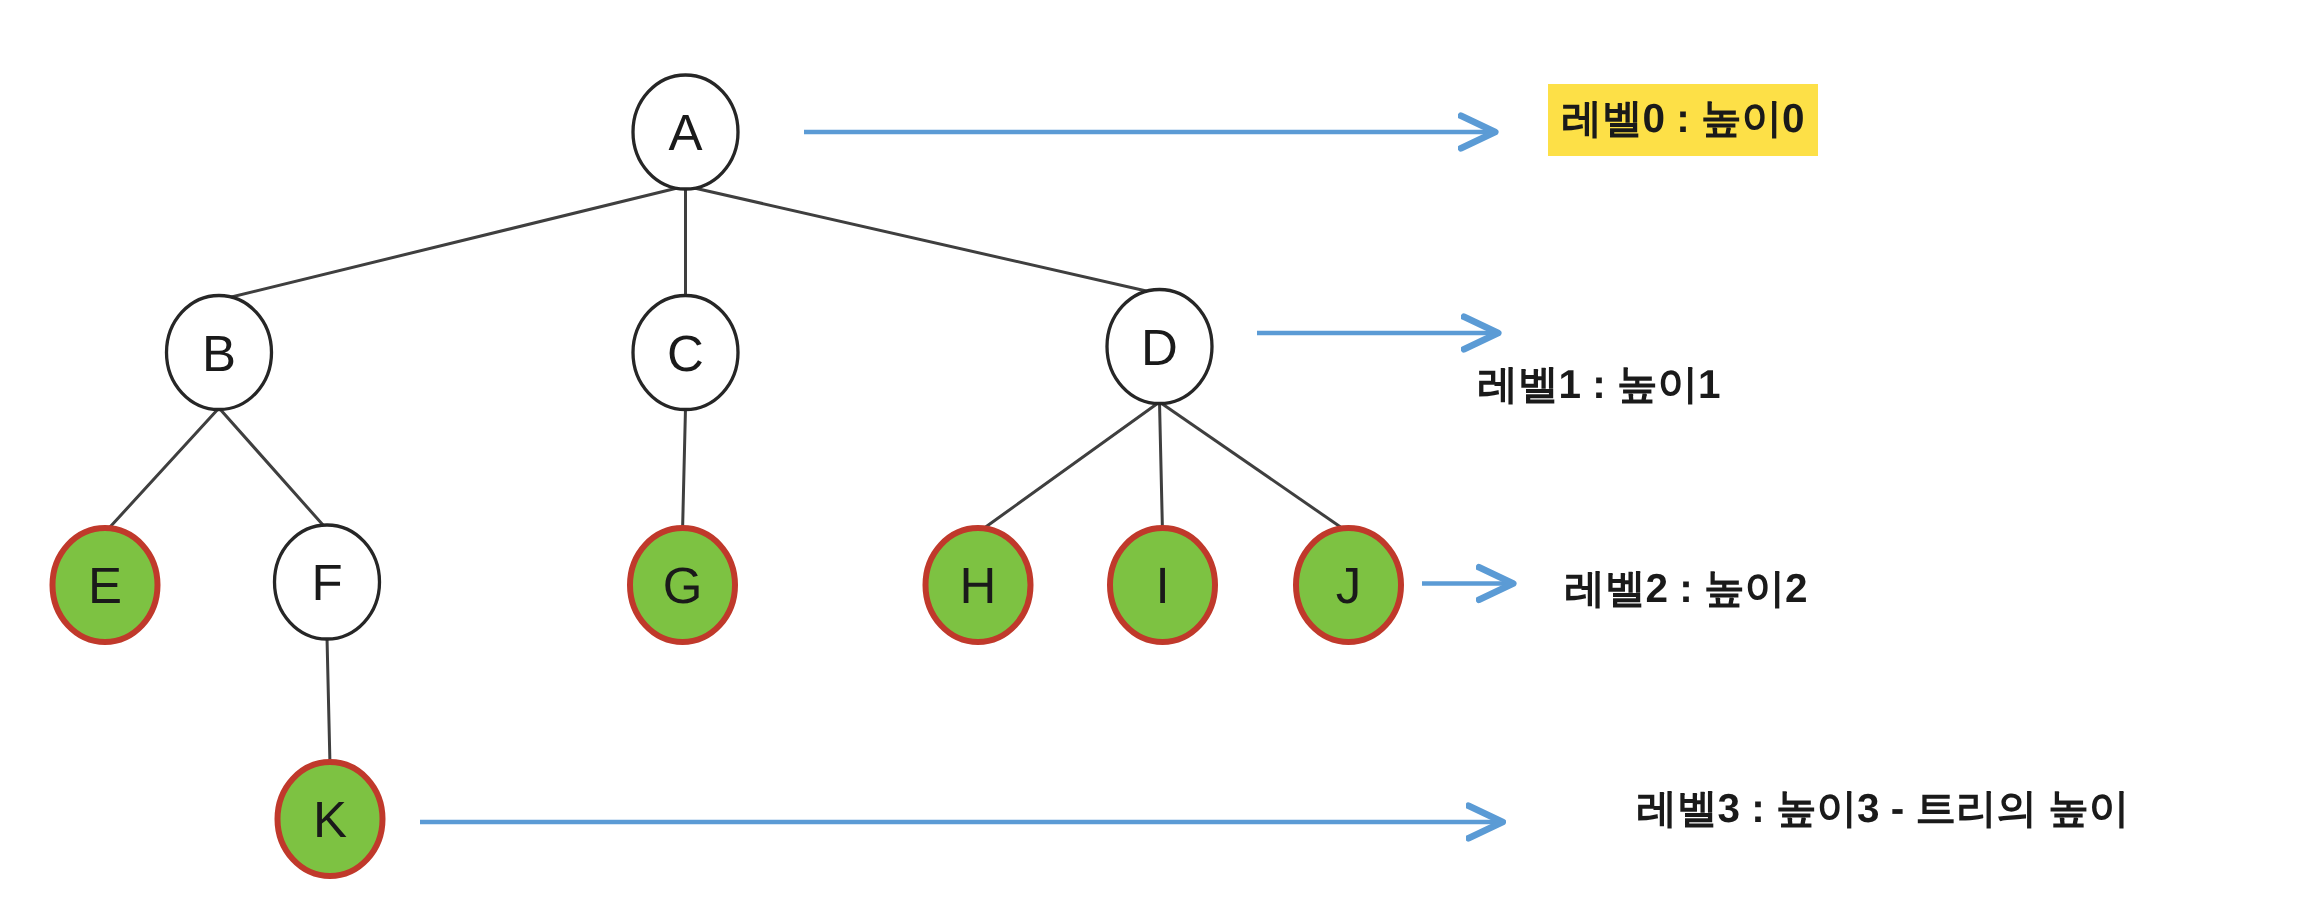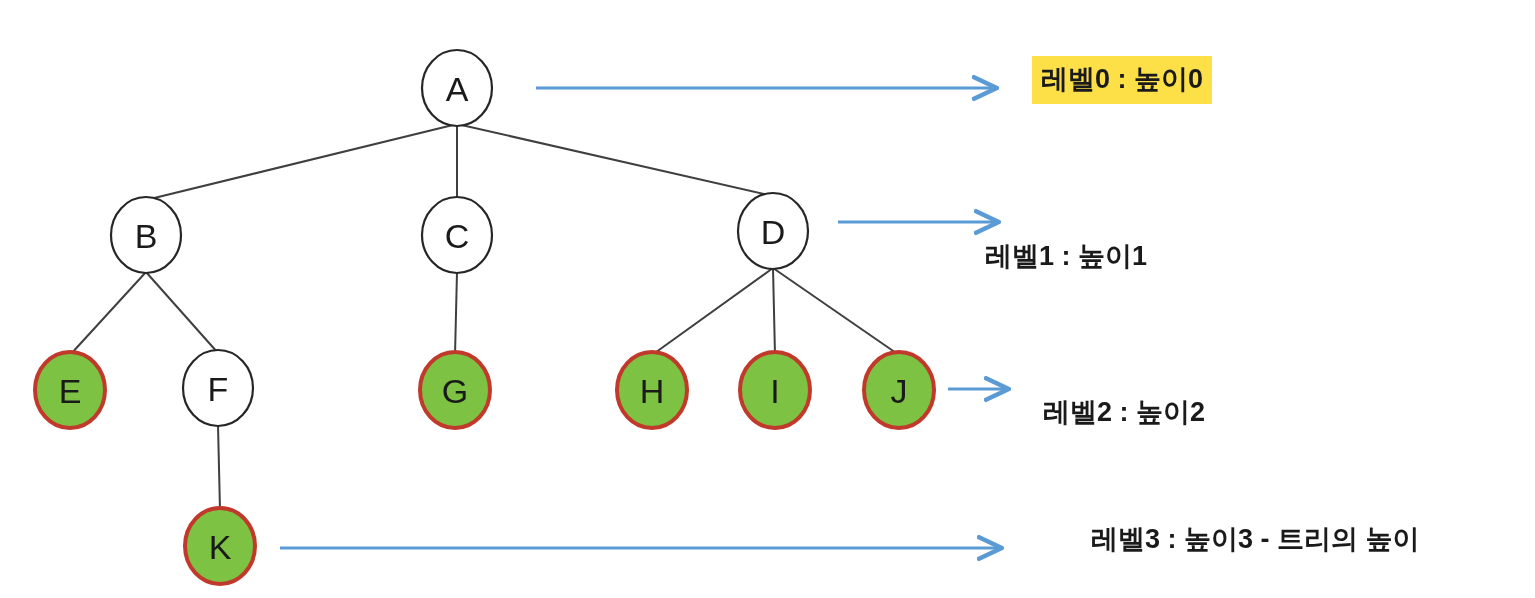--- a/index.html
+++ b/index.html
@@ -124,17 +124,17 @@
         <g>
           <ellipse cx="220" cy="546" rx="35" ry="38" fill="#7DC242" stroke="#C0392B" stroke-width="4"></ellipse>
           <text x="220" y="547" class="node-label-text">K</text>
         </g>
       </g>
   </svg>
 
   <div id="labels-layer">
       <div class="level-label highlighted" style="left: 1032px; top: 56px;">레벨0 : 높이0</div>
       <div class="level-label plain" style="left: 983px; top: 203px; margin-top: 30px;">레벨1 : 높이1</div>
-      <div class="level-label plain" style="left: 1041px; top: 369px; margin-top: 20px;">레벨2 : 높이2</div>
+      <div class="level-label plain" style="left: 1041px; top: 369px;">레벨2 : 높이2</div>
       <div class="level-label plain" style="left: 1089px; top: 516px;">레벨3 : 높이3 - 트리의 높이</div>
     </div>
 
 </div>
 
 </body></html>

